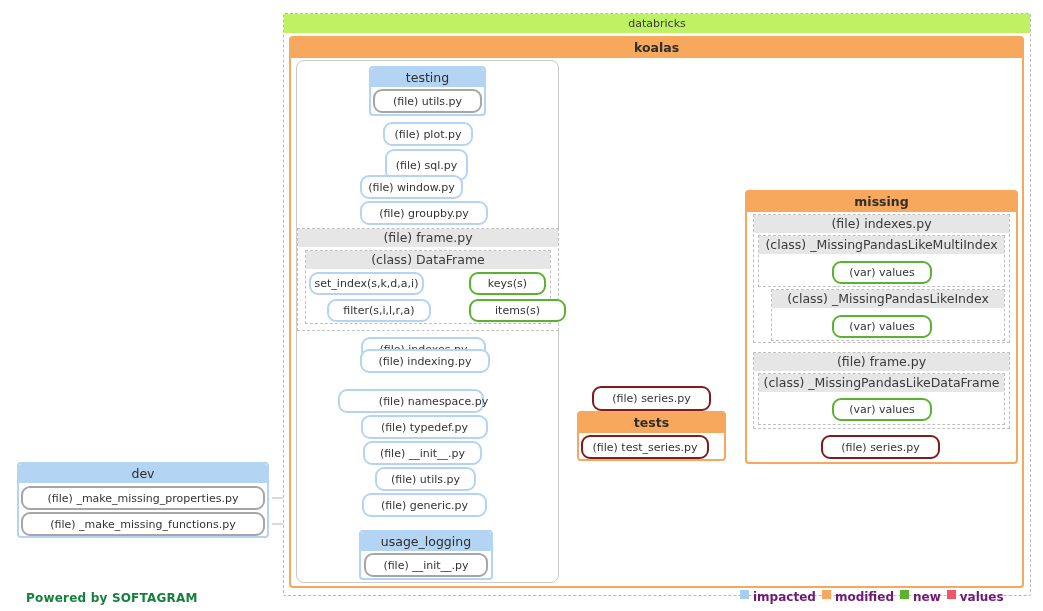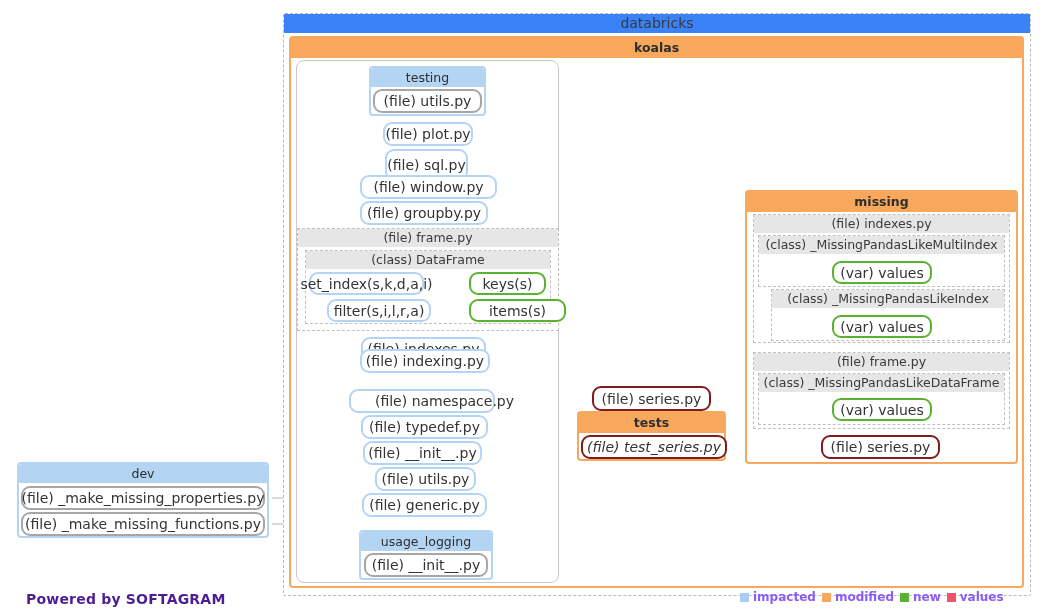--- a/index.html
+++ b/index.html
@@ -8,22 +8,22 @@
     font-family:"DejaVu Sans","Liberation Sans",sans-serif;
     font-size:12.5px;color:#333333;
   }
   .abs{position:absolute;box-sizing:border-box;}
 
   
   .pkg-dashed{
     border:1.5px dashed #b9b9b9;border-radius:2px;background:#ffffff;
   }
   .pkg-head-gray{
-    background:#3b82f6;color:#3a3a3a;text-align:center;
-    font-size:14px;line-height:19px;height:19px;
+    background:#bef264;color:#3a3a3a;text-align:center;
+    font-size:11px;line-height:19px;height:19px;
   }
   .pkg-head-orange{
     background:#f7a85c;color:#2e2e2e;text-align:center;font-weight:600;
     font-size:12.5px;line-height:20px;height:20px;
   }
   .pkg-head-blue{
     background:#b3d4f3;color:#2e2e2e;text-align:center;
     font-size:12.5px;line-height:19px;height:19px;border-radius:3px 3px 0 0;
   }
   .box-orange{
@@ -32,45 +32,45 @@
   .box-blue-group{
     border:2px solid #b3d4f3;border-radius:4px;background:#ffffff;
   }
   .inner-white{
     border:1px solid #c9c9c9;border-radius:8px;background:#ffffff;
   }
 
   
   .node{
     border-radius:9px;background:#ffffff;text-align:center;
-    font-size:14px;color:#333333;white-space:nowrap;
+    font-size:11px;color:#333333;white-space:nowrap;
     display:flex;align-items:center;justify-content:center;
   }
   .n-blue{border:2px solid #b3d4f3;}
   .n-gray{border:2px solid #a6a6a6;}
   .n-orange{border:2px solid #7f1d1d;}
   .n-green{border:2.5px solid #5bb130;}
 
   
   .sub-dashed{border:1px dashed #c0c0c0;background:#ffffff;}
   .sub-head{
     background:#e6e6e6;color:#3a3a3a;text-align:center;
     font-size:12.5px;line-height:18px;height:18px;
   }
 
   
   svg.edges{position:absolute;left:0;top:0;width:1043px;height:611px;
             pointer-events:none;}
 
   
   .footer-left{
-    font-size:14px;font-weight:bold;color:#4c1d95;letter-spacing:.2px;
+    font-size:12px;font-weight:bold;color:#15803d;letter-spacing:.2px;
   }
   .legend{display:flex;align-items:center;gap:6px;font-size:12px;font-weight:bold;}
-  .legend .item{display:flex;align-items:center;gap:4px;color:#8b5cf6;}
+  .legend .item{display:flex;align-items:flex-start;gap:4px;color:#701a75;}
   .swatch{width:9px;height:9px;display:inline-block;}
 </style>
 </head>
 <body>
 
 <svg class="edges">
   <defs>
     <marker id="arrGreen" markerWidth="7" markerHeight="7" refX="6" refY="3" orient="auto">
       <path d="M0,0 L6,3 L0,6 z" fill="#5bb130"></path>
     </marker>
@@ -133,53 +133,53 @@
 
 <div class="abs inner-white" style="left:296px;top:60px;width:263px;height:523px;"></div>
 
 <div class="abs box-blue-group" style="left:369px;top:66px;width:117px;height:50px;">
   <div class="pkg-head-blue">testing</div>
 </div>
 <div class="abs node n-gray" style="left:373px;top:89px;width:109px;height:24px;">(file) utils.py</div>
 
 <div class="abs node n-blue" style="left:383px;top:122px;width:90px;height:24px;">(file) plot.py</div>
 <div class="abs node n-blue" style="left:385px;top:149px;width:83px;height:32px;">(file) sql.py</div>
-<div class="abs node n-blue" style="left:360px;top:175px;width:137px;height:24px;">(file) window.py</div>
+<div class="abs node n-blue" style="left:360px;top:175px;width:103px;height:24px;">(file) window.py</div>
 <div class="abs node n-blue" style="left:360px;top:201px;width:128px;height:24px;">(file) groupby.py</div>
 
 <div class="abs sub-dashed" style="left:297px;top:228px;width:262px;height:103px;">
   <div class="sub-head">(file) frame.py</div>
 </div>
 <div class="abs sub-dashed" style="left:305px;top:250px;width:246px;height:74px;">
   <div class="sub-head">(class) DataFrame</div>
 </div>
 <div class="abs node n-blue" style="left:309px;top:272px;width:115px;height:23px;">set_index(s,k,d,a,i)</div>
 <div class="abs node n-green" style="left:469px;top:272px;width:77px;height:23px;">keys(s)</div>
 <div class="abs node n-blue" style="left:327px;top:299px;width:104px;height:23px;">filter(s,i,l,r,a)</div>
 <div class="abs node n-green" style="left:469px;top:299px;width:97px;height:23px;">items(s)</div>
 
 <div class="abs node n-blue" style="left:361px;top:337px;width:125px;height:24px;">(file) indexes.py</div>
 <div class="abs node n-blue" style="left:360px;top:349px;width:130px;height:24px;">(file) indexing.py</div>
-<div class="abs node n-blue" style="left:349px;top:389px;width:146px;height:24px;padding-left:45px;">(file) namespace.py</div>
+<div class="abs node n-blue" style="left:338px;top:389px;width:146px;height:24px;padding-left:45px;">(file) namespace.py</div>
 <div class="abs node n-blue" style="left:361px;top:415px;width:127px;height:24px;">(file) typedef.py</div>
 <div class="abs node n-blue" style="left:363px;top:441px;width:119px;height:24px;">(file) __init__.py</div>
 <div class="abs node n-blue" style="left:375px;top:467px;width:101px;height:24px;">(file) utils.py</div>
 <div class="abs node n-blue" style="left:362px;top:493px;width:125px;height:24px;">(file) generic.py</div>
 
 <div class="abs box-blue-group" style="left:359px;top:530px;width:134px;height:50px;">
   <div class="pkg-head-blue">usage_logging</div>
 </div>
 <div class="abs node n-gray" style="left:364px;top:553px;width:124px;height:24px;">(file) __init__.py</div>
 
 <div class="abs node n-orange" style="left:592px;top:386px;width:119px;height:25px;">(file) series.py</div>
 
 <div class="abs box-orange" style="left:577px;top:411px;width:149px;height:50px;">
   <div class="pkg-head-orange">tests</div>
 </div>
-<div class="abs node n-orange" style="left:581px;top:435px;width:146px;height:24px;font-style:italic;">(file) test_series.py</div>
+<div class="abs node n-orange" style="left:581px;top:435px;width:128px;height:24px;">(file) test_series.py</div>
 
 <div class="abs box-orange" style="left:745px;top:190px;width:273px;height:274px;">
   <div class="pkg-head-orange">missing</div>
 </div>
 
 <div class="abs sub-dashed" style="left:753px;top:214px;width:257px;height:129px;">
   <div class="sub-head">(file) indexes.py</div>
 </div>
 <div class="abs sub-dashed" style="left:758px;top:235px;width:247px;height:52px;">
   <div class="sub-head">(class) _MissingPandasLikeMultiIndex</div>

